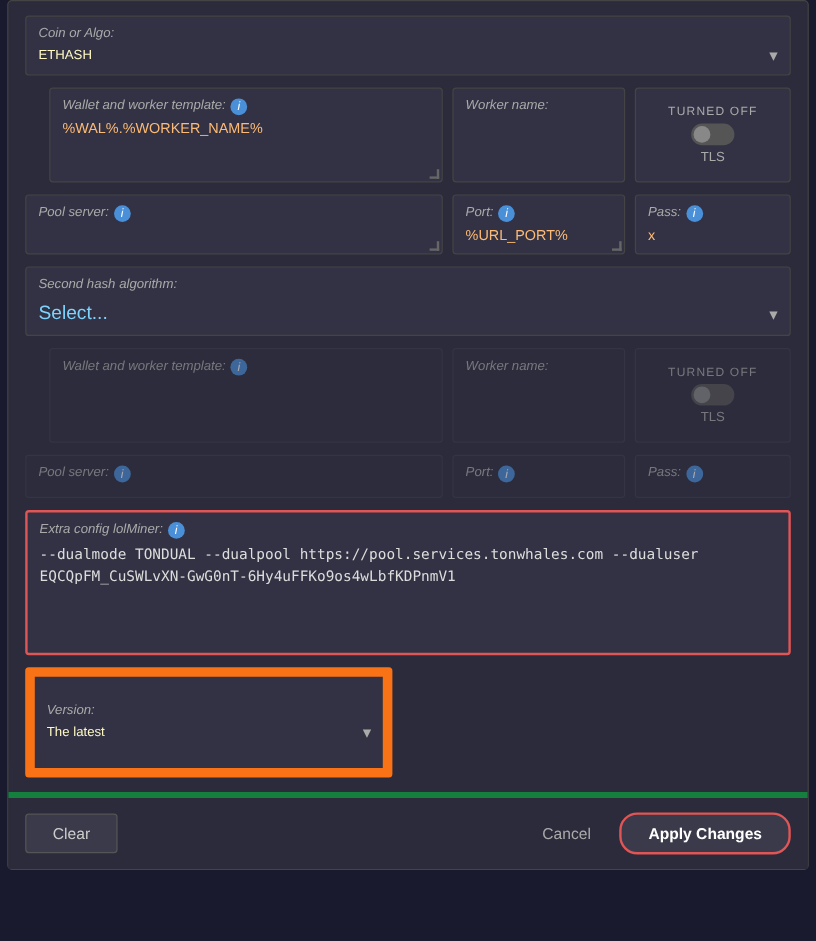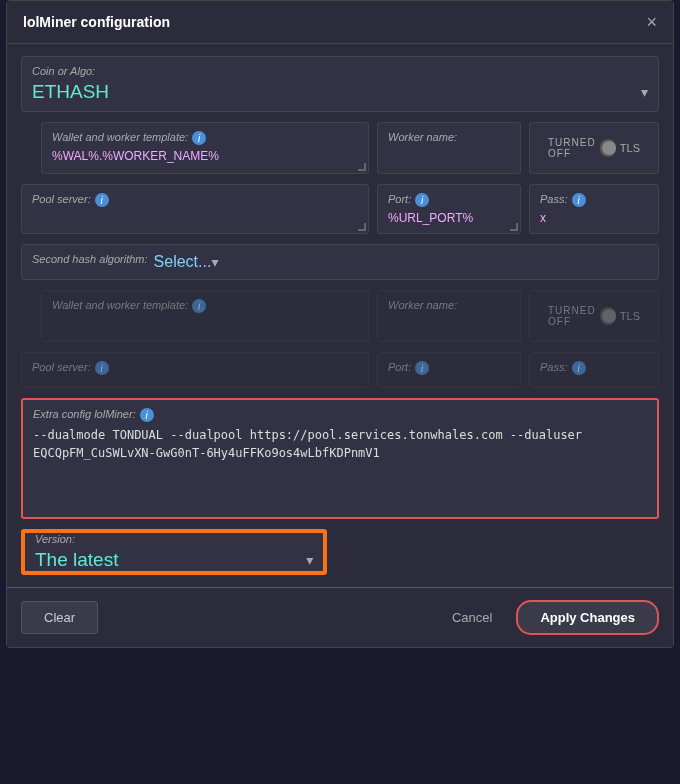--- a/index.html
+++ b/index.html
@@ -77,31 +77,31 @@
       width: 14px;
       height: 14px;
       background: #4a90d9;
       border-radius: 50%;
       font-size: 10px;
       color: #fff;
       cursor: pointer;
       flex-shrink: 0;
     }
     .field-value {
-      color: #f0abfc;
+      color: #fdba74;
       font-size: 12px;
     }
     .select-row {
       display: flex;
       align-items: center;
       justify-content: space-between;
     }
     .select-value {
-      color: #5eead4;
-      font-size: 19px;
+      color: #fef9c3;
+      font-size: 11px;
     }
     .select-arrow {
       color: #aaa;
       font-size: 14px;
     }
     .row-2col {
       display: flex;
       gap: 8px;
       padding-left: 20px;
     }
@@ -115,21 +115,21 @@
     .col-fixed-sm {
       width: 144px;
       flex-shrink: 0;
     }
     .tls-section {
       width: 130px;
       flex-shrink: 0;
     }
     .tls-inner {
       display: flex;
-      flex-direction: row;
+      flex-direction: column;
       align-items: center;
       gap: 4px;
       padding: 6px 8px;
     }
     .tls-label {
       font-size: 10px;
       color: #aaa;
       letter-spacing: 1px;
     }
     .toggle {
@@ -148,21 +148,21 @@
       position: absolute;
       top: 2px;
       left: 2px;
     }
     .tls-text {
       font-size: 11px;
       color: #aaa;
     }
     .second-hash-section {
       display: flex;
-      flex-direction: row;
+      flex-direction: column;
       gap: 6px;
     }
     .second-hash-label {
       font-size: 11px;
       color: #aaa;
     }
     .select-placeholder {
       color: #7dd3fc;
       font-size: 16px;
     }
@@ -186,32 +186,32 @@
       color: #ddd;
       font-size: 12px;
       font-family: monospace;
       resize: none;
       outline: none;
       min-height: 80px;
       line-height: 1.5;
     }
     .version-section {
       background: #323244;
-      border: 4px solid #f97316;
+      border: 8px solid #f97316;
       border-radius: 3px;
-      padding: 0 10px;
+      padding: 22px 10px;
       width: 48%;
     }
     .modal-footer {
       display: flex;
       align-items: center;
       justify-content: space-between;
       padding: 12px 14px;
       background: #2b2b3b;
-      border-top: 1px solid #15803d;
+      border-top: 5px solid #15803d;
     }
     .btn-clear {
       background: #3a3a4a;
       border: 1px solid #555;
       color: #ccc;
       padding: 8px 22px;
       border-radius: 3px;
       cursor: pointer;
       font-size: 13px;
     }
@@ -256,24 +256,20 @@
       gap: 8px;
       align-items: flex-start;
     }
   </style>
 </head>
 <body>
 
 <div class="modal-overlay">
   <div class="modal">
 
-    <div class="modal-header">
-      <span class="modal-header-title">lolMiner configuration</span>
-      <button class="close-btn">×</button>
-    </div>
 
     <div class="modal-body">
 
       <div class="section">
         <div class="field-label">
           <span>Coin or Algo:</span>
         </div>
         <div class="select-row">
           <span class="select-value">ETHASH</span>
           <span class="select-arrow">▾</span>

